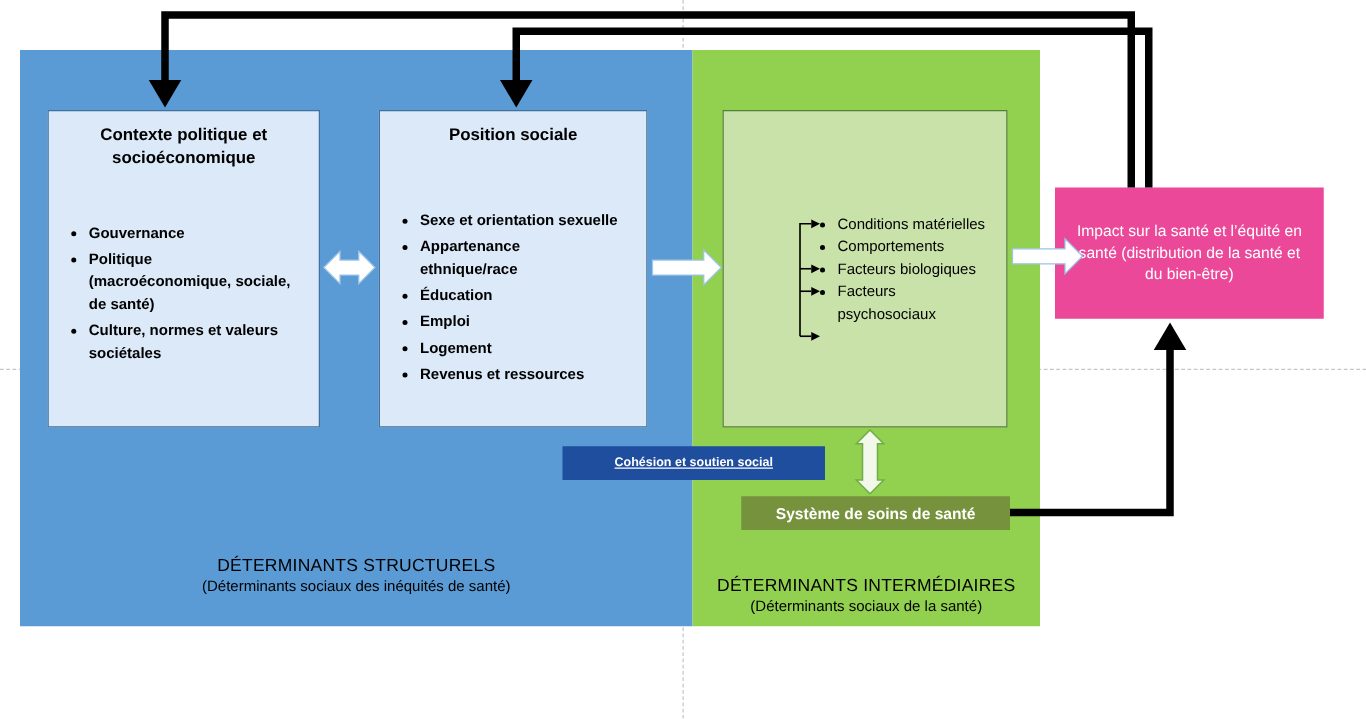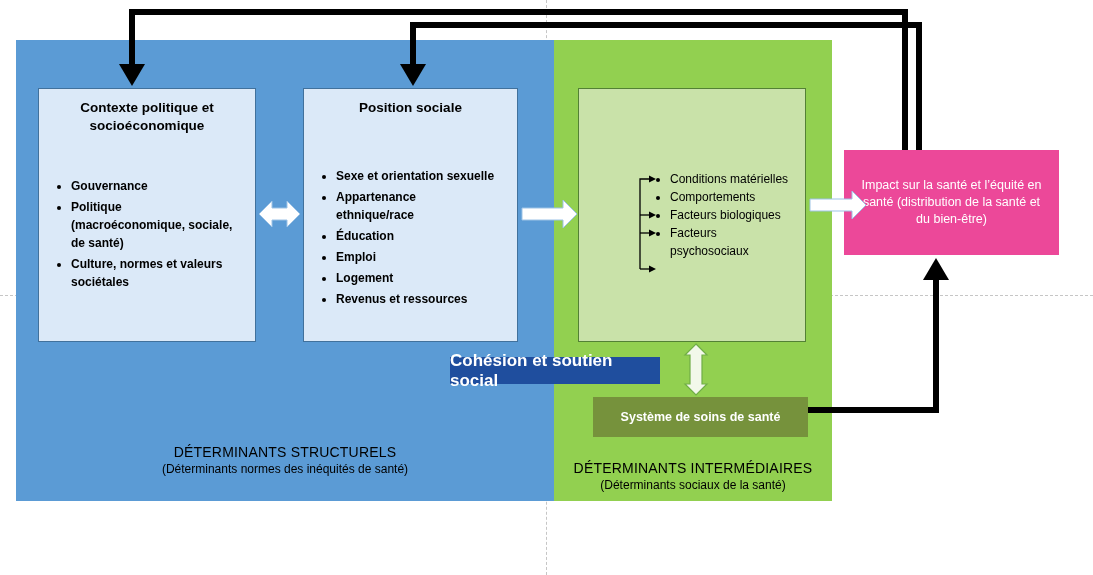--- a/index.html
+++ b/index.html
@@ -25,22 +25,22 @@
   ul.bullets { margin: 0; padding: 0 20px 0 32px; font-size: 12px; font-weight: bold; color: #000; line-height: 18px; }
   ul.bullets li { margin: 0 0 3px; }
   .context-box ul.bullets  { margin-top: 42px; }
   .position-box ul.bullets { margin-top: 50px; }
 
   ul.factors { position: absolute; left: 652px; top: 170px; width: 140px; margin: 0; padding: 0 0 0 18px;
                z-index: 3; font-size: 12px; font-weight: normal; color: #000; line-height: 18px; }
   ul.factors li { margin: 0; }
 
   .cohesion-box { position: absolute; left: 450px; top: 357px; width: 210px; height: 27px; background: #1f4e9e;
-                  color: #fff; font-weight: bold; font-size: 17px; display: flex; align-items: center; justify-content: center; z-index: 4; }
-  .system-box   { position: absolute; left: 593px; top: 397px; width: 215px; height: 40px; background: #76923c;
+                  color: #fff; font-weight: bold; font-size: 10px; display: flex; align-items: center; justify-content: center; z-index: 4; text-decoration: underline; }
+  .system-box   { position: absolute; left: 593px; top: 397px; width: 215px; height: 27px; background: #76923c;
                   color: #fff; font-weight: bold; font-size: 12.5px; display: flex; align-items: center; justify-content: center; z-index: 4; }
   .impact-box   { position: absolute; left: 844px; top: 150px; width: 215px; height: 105px; background: #ec4899;
                   color: #fff; font-size: 12.5px; line-height: 17px; display: flex; align-items: center; justify-content: center;
                   text-align: center; padding: 0 12px; z-index: 2; }
 
   .region-label { position: absolute; text-align: center; color: #000; z-index: 2; }
   .region-label .main { font-size: 14px; letter-spacing: 0.2px; }
   .region-label .sub  { font-size: 12px; margin-top: 2px; }
   .label-structural   { left: 16px;  top: 444px; width: 538px; text-align: center; }
   .label-intermediary { left: 554px; top: 460px; width: 278px; }
@@ -90,21 +90,21 @@
     <li>Facteurs psychosociaux</li>
   </ul>
 
   <div class="cohesion-box">Cohésion et soutien social</div>
   <div class="system-box">Système de soins de santé</div>
 
   <div class="impact-box">Impact sur la santé et l’équité en santé (distribution de la santé et du bien-être)</div>
 
   <div class="region-label label-structural">
     <div class="main">DÉTERMINANTS STRUCTURELS</div>
-    <div class="sub">(Déterminants normes des inéquités de santé)</div>
+    <div class="sub">(Déterminants sociaux des inéquités de santé)</div>
   </div>
   <div class="region-label label-intermediary">
     <div class="main">DÉTERMINANTS INTERMÉDIAIRES</div>
     <div class="sub">(Déterminants sociaux de la santé)</div>
   </div>
 
   <svg class="overlay" width="1093" height="575" viewBox="0 0 1093 575">
 
     <g>
       <polyline points="905,150 905,12 132,12 132,66" fill="none" stroke="#000" stroke-width="6"></polyline>

